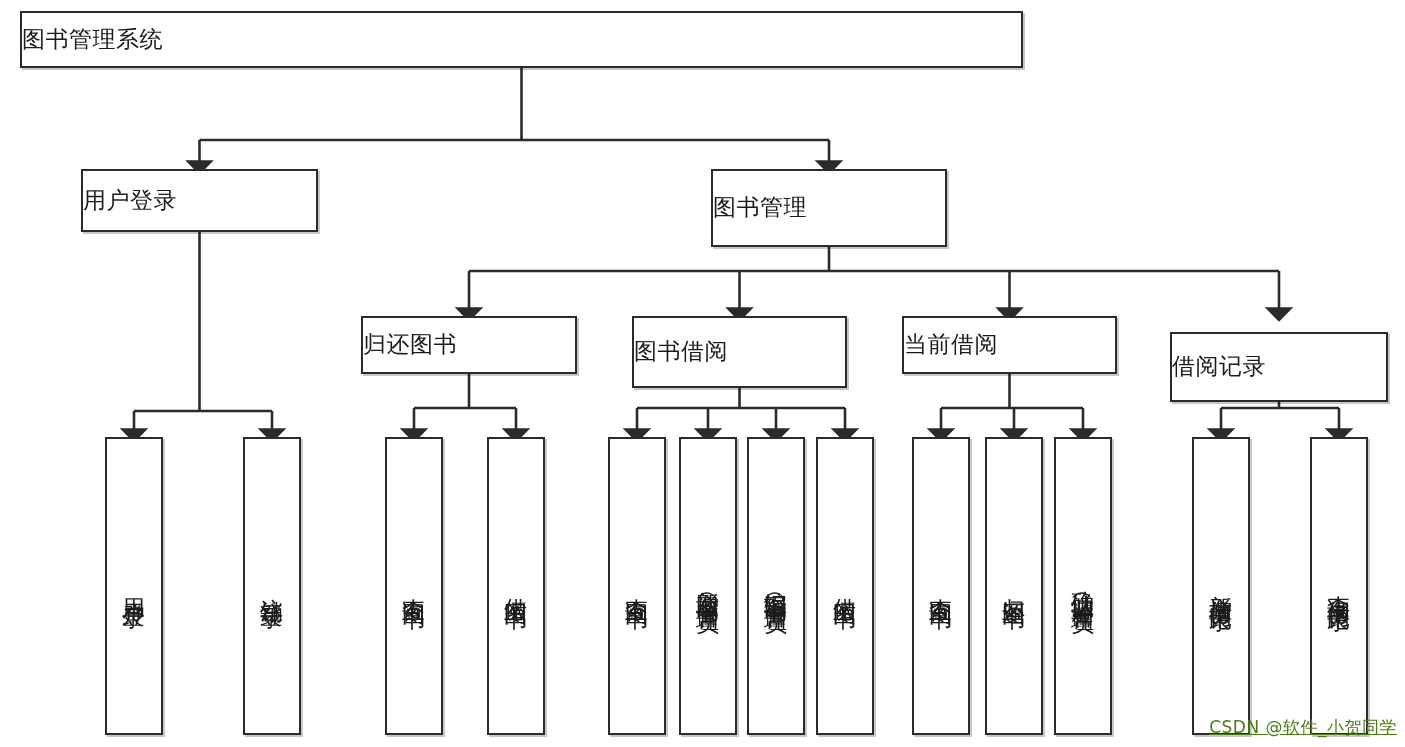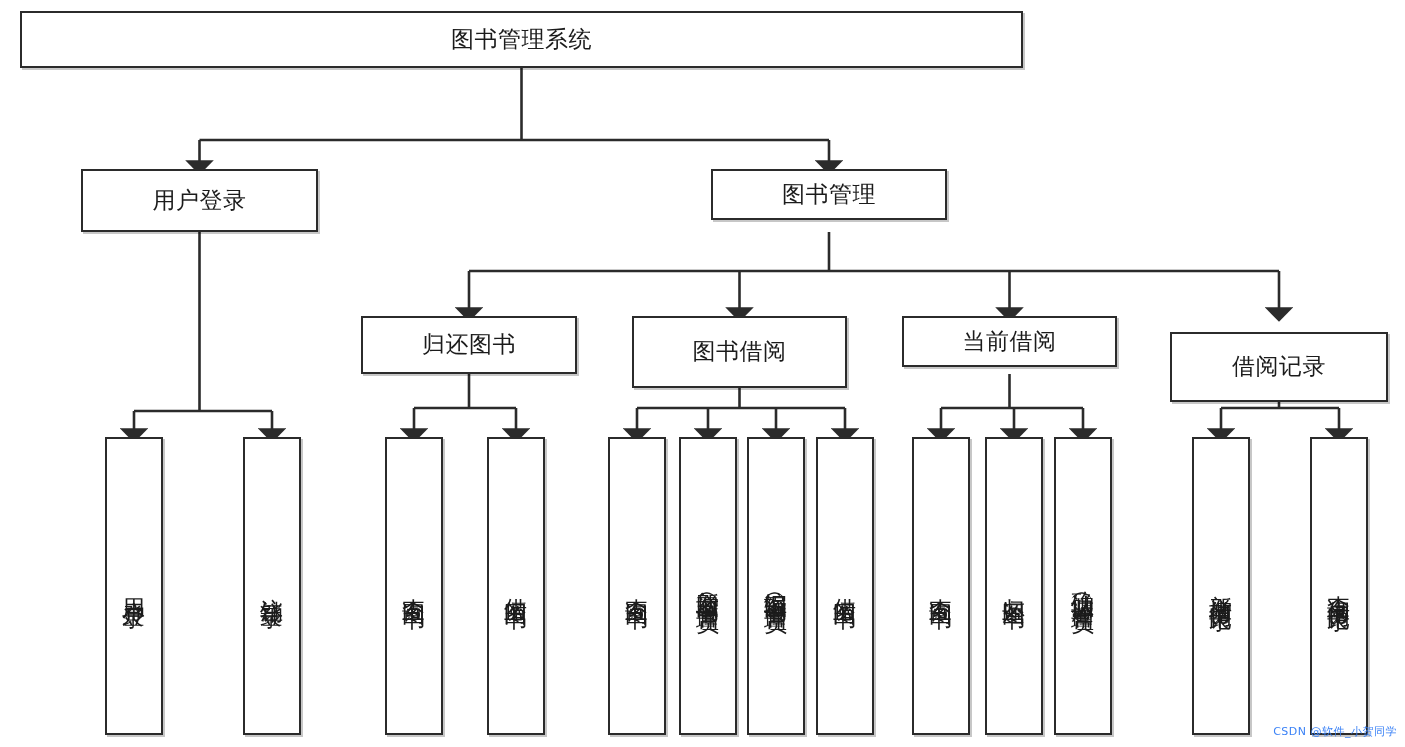--- a/index.html
+++ b/index.html
@@ -26,21 +26,21 @@
     pointer-events: none;
   }
   .node {
     position: absolute;
     box-sizing: border-box;
     background: #ffffff;
     border: 2px solid #2b2b2b;
     box-shadow: 2px 2px 0 rgba(0,0,0,0.22);
     display: flex;
     align-items: center;
-    justify-content: center;
+    justify-content: flex-start;
     color: #1b1b1b;
   }
   .node .label {
     display: block;
     text-align: center;
     line-height: 1.18;
     letter-spacing: 0.5px;
   }
   .node.horiz .label {
     font-size: 23px;
@@ -54,25 +54,26 @@
     text-orientation: upright;
     font-size: 23px;
     letter-spacing: 3px;
     line-height: 1.05;
     max-height: 100%;
   }
   .watermark {
     position: absolute;
     right: 8px;
     bottom: 8px;
-    font-size: 11px;
-    color: #3b82f6;
+    font-size: 17px;
+    color: #4d7c0f;
     letter-spacing: 0.5px;
     white-space: nowrap;
     user-select: none;
+    text-decoration: underline;
   }
 </style>
 </head>
 <body>
 
 <div id="canvas">
   <svg id="wires" viewBox="0 0 1405 747">
     <defs>
       <marker id="arrow" markerWidth="9" markerHeight="11" refX="2.6" refY="5.5" orient="auto" markerUnits="strokeWidth">
         <path d="M0,0 L0,11 L5.6,5.5 z" fill="#2b2b2b"></path>
@@ -114,30 +115,30 @@
         <path d="M1339,408 L1339,435" marker-end="url(#arrow)"></path>
       </g>
   </svg>
   <div id="nodes">
       <div class="node horiz" style="left: 20px; top: 11px; width: 1003px; height: 57px;">
         <span class="label">图书管理系统</span>
       </div>
       <div class="node horiz" style="left: 81px; top: 169px; width: 237px; height: 63px;">
         <span class="label">用户登录</span>
       </div>
-      <div class="node horiz" style="left: 711px; top: 169px; width: 236px; height: 51px;">
+      <div class="node horiz" style="left: 711px; top: 169px; width: 236px; height: 78px;">
         <span class="label">图书管理</span>
       </div>
       <div class="node horiz" style="left: 361px; top: 316px; width: 216px; height: 58px;">
         <span class="label">归还图书</span>
       </div>
       <div class="node horiz" style="left: 632px; top: 316px; width: 215px; height: 72px;">
         <span class="label">图书借阅</span>
       </div>
-      <div class="node horiz" style="left: 902px; top: 316px; width: 215px; height: 51px;">
+      <div class="node horiz" style="left: 902px; top: 316px; width: 215px; height: 58px;">
         <span class="label">当前借阅</span>
       </div>
       <div class="node horiz" style="left: 1170px; top: 332px; width: 218px; height: 70px;">
         <span class="label">借阅记录</span>
       </div>
       <div class="node vert" style="left: 105px; top: 437px; width: 58px; height: 298px;">
         <span class="label">用户登录</span>
       </div>
       <div class="node vert" style="left: 243px; top: 437px; width: 58px; height: 298px;">
         <span class="label">注销登录</span>

